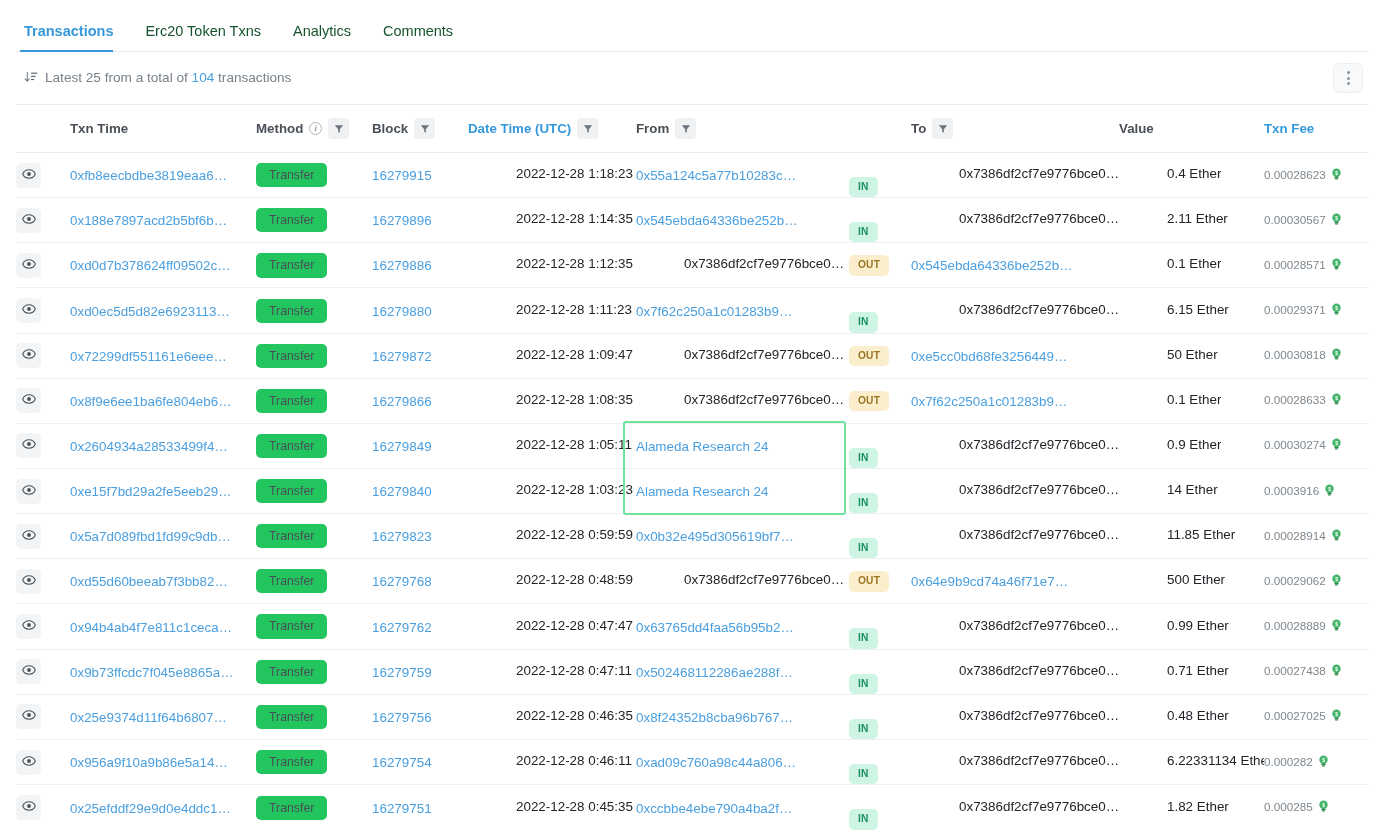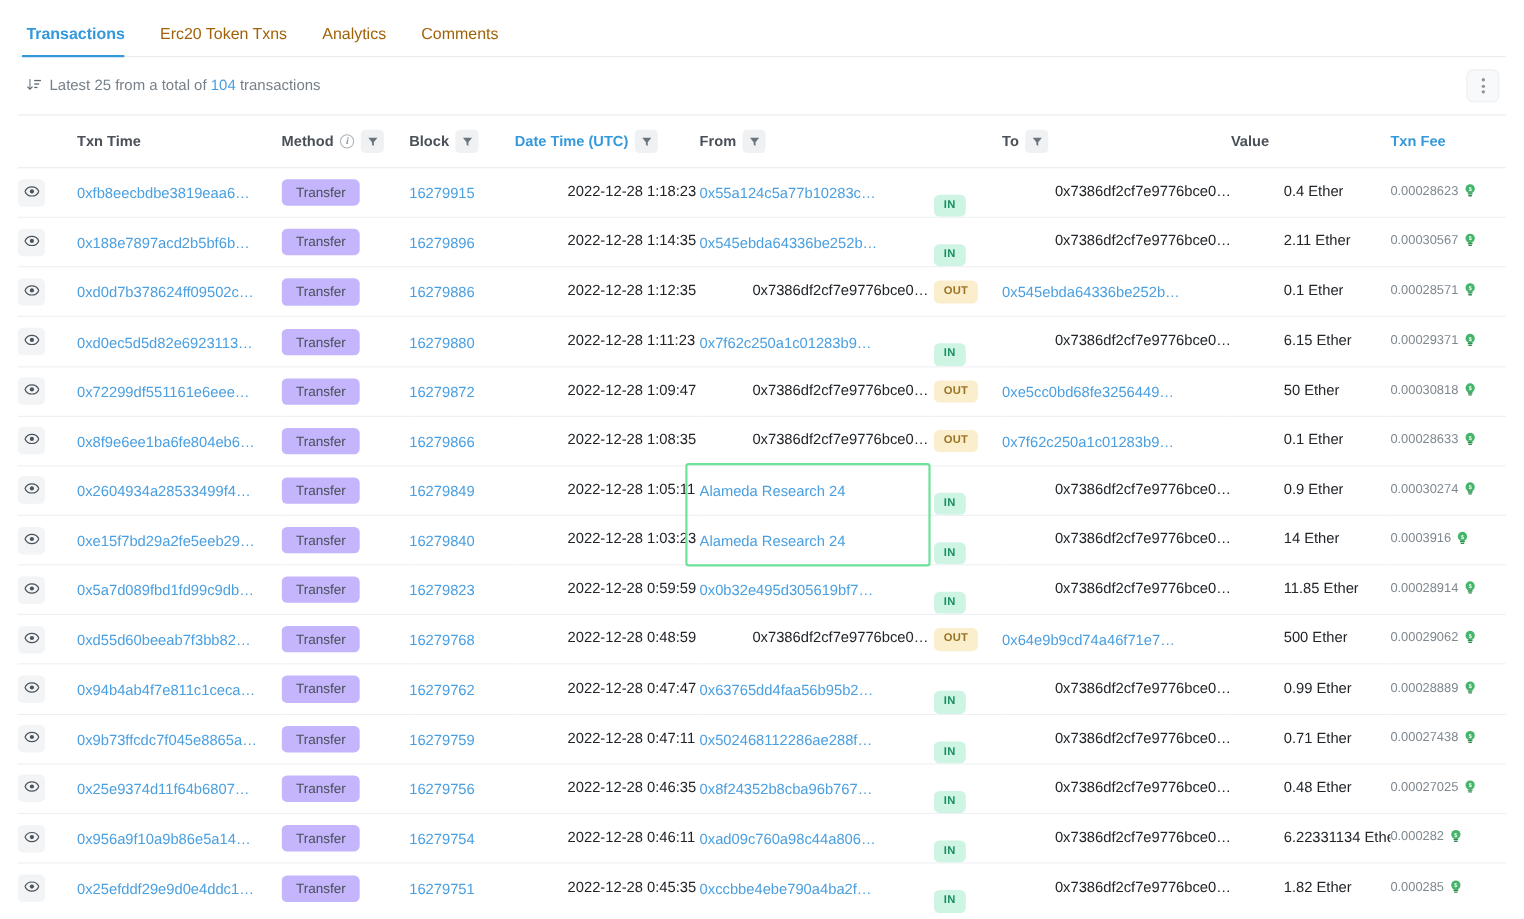--- a/index.html
+++ b/index.html
@@ -21,21 +21,21 @@
   
   .tabbar {
     display: flex;
     align-items: flex-end;
     height: 52px;
     border-bottom: 1px solid #e9ecef;
     padding-left: 4px;
   }
   .tab {
     font-size: 14.5px;
-    color: #a16207;
+    color: #14532d;
     padding: 0 16px 13px 16px;
     cursor: pointer;
     white-space: nowrap;
     position: relative;
     line-height: 1;
   }
   .tab:first-child { padding-left: 4px; }
   .tab.active {
     color: #3498db;
     font-weight: 600;
@@ -180,21 +180,21 @@
     display: inline-block;
     max-width: 100%;
     overflow: hidden;
     text-overflow: ellipsis;
     white-space: nowrap;
     margin-left: 48px;
   }
 
   .method-pill {
     display: inline-block;
-    background: #c4b5fd;
+    background: #22c55e;
     color: #495057;
     font-size: 12.3px;
     border-radius: 5px;
     padding: 5px 13px;
     line-height: 1.15;
   }
 
   .dir-pill {
     display: inline-block;
     font-size: 10.2px;

